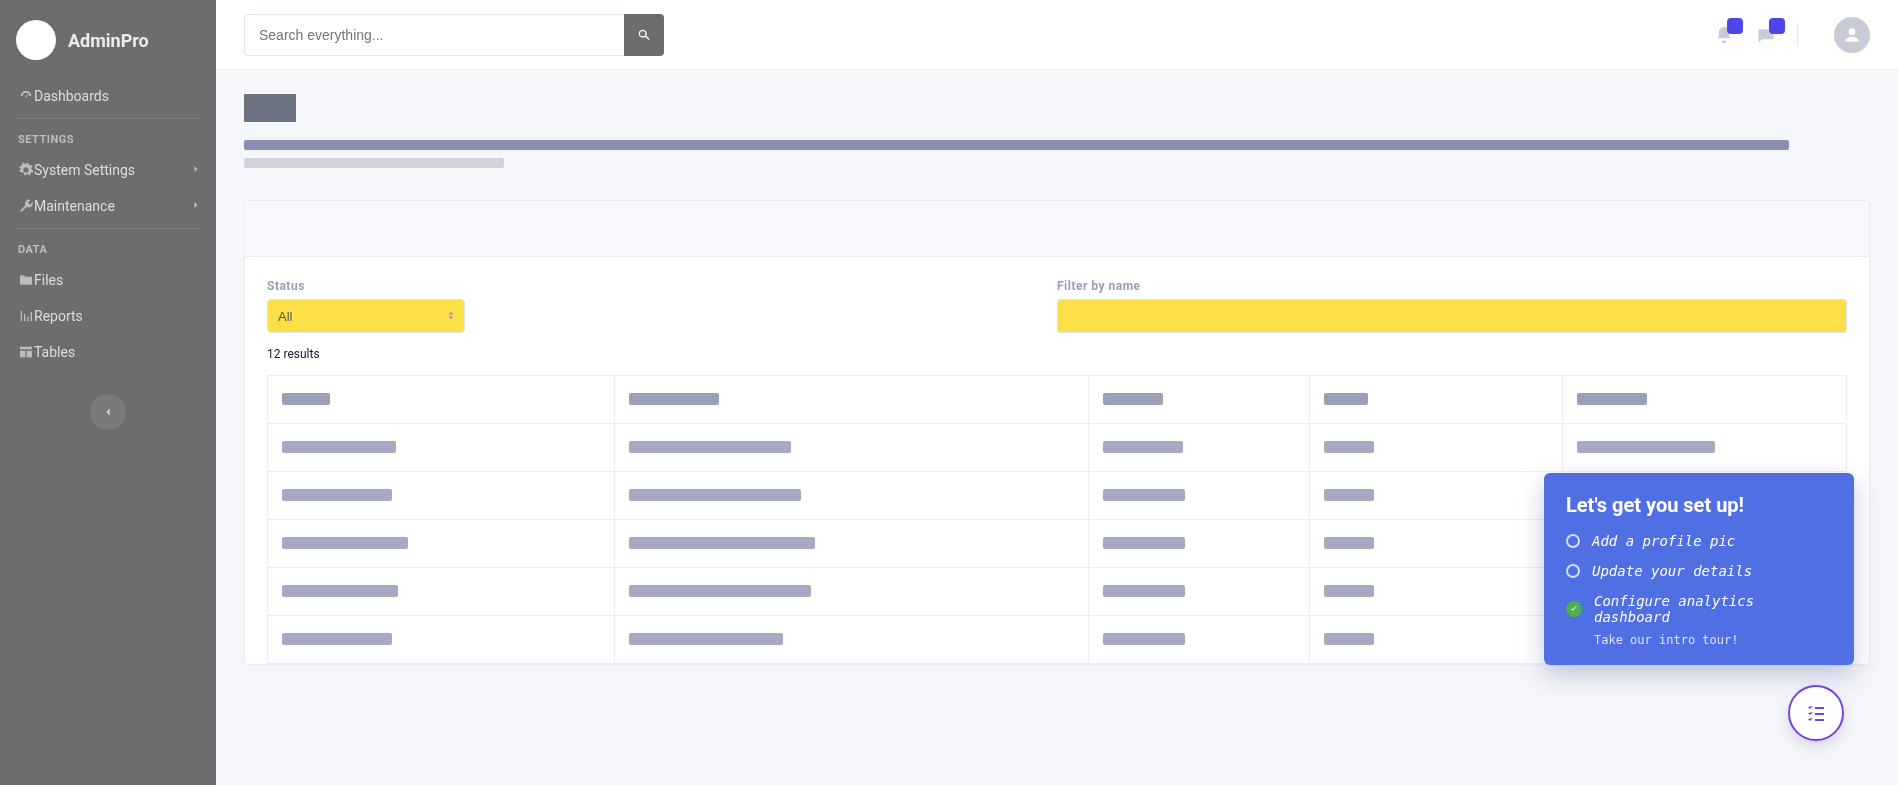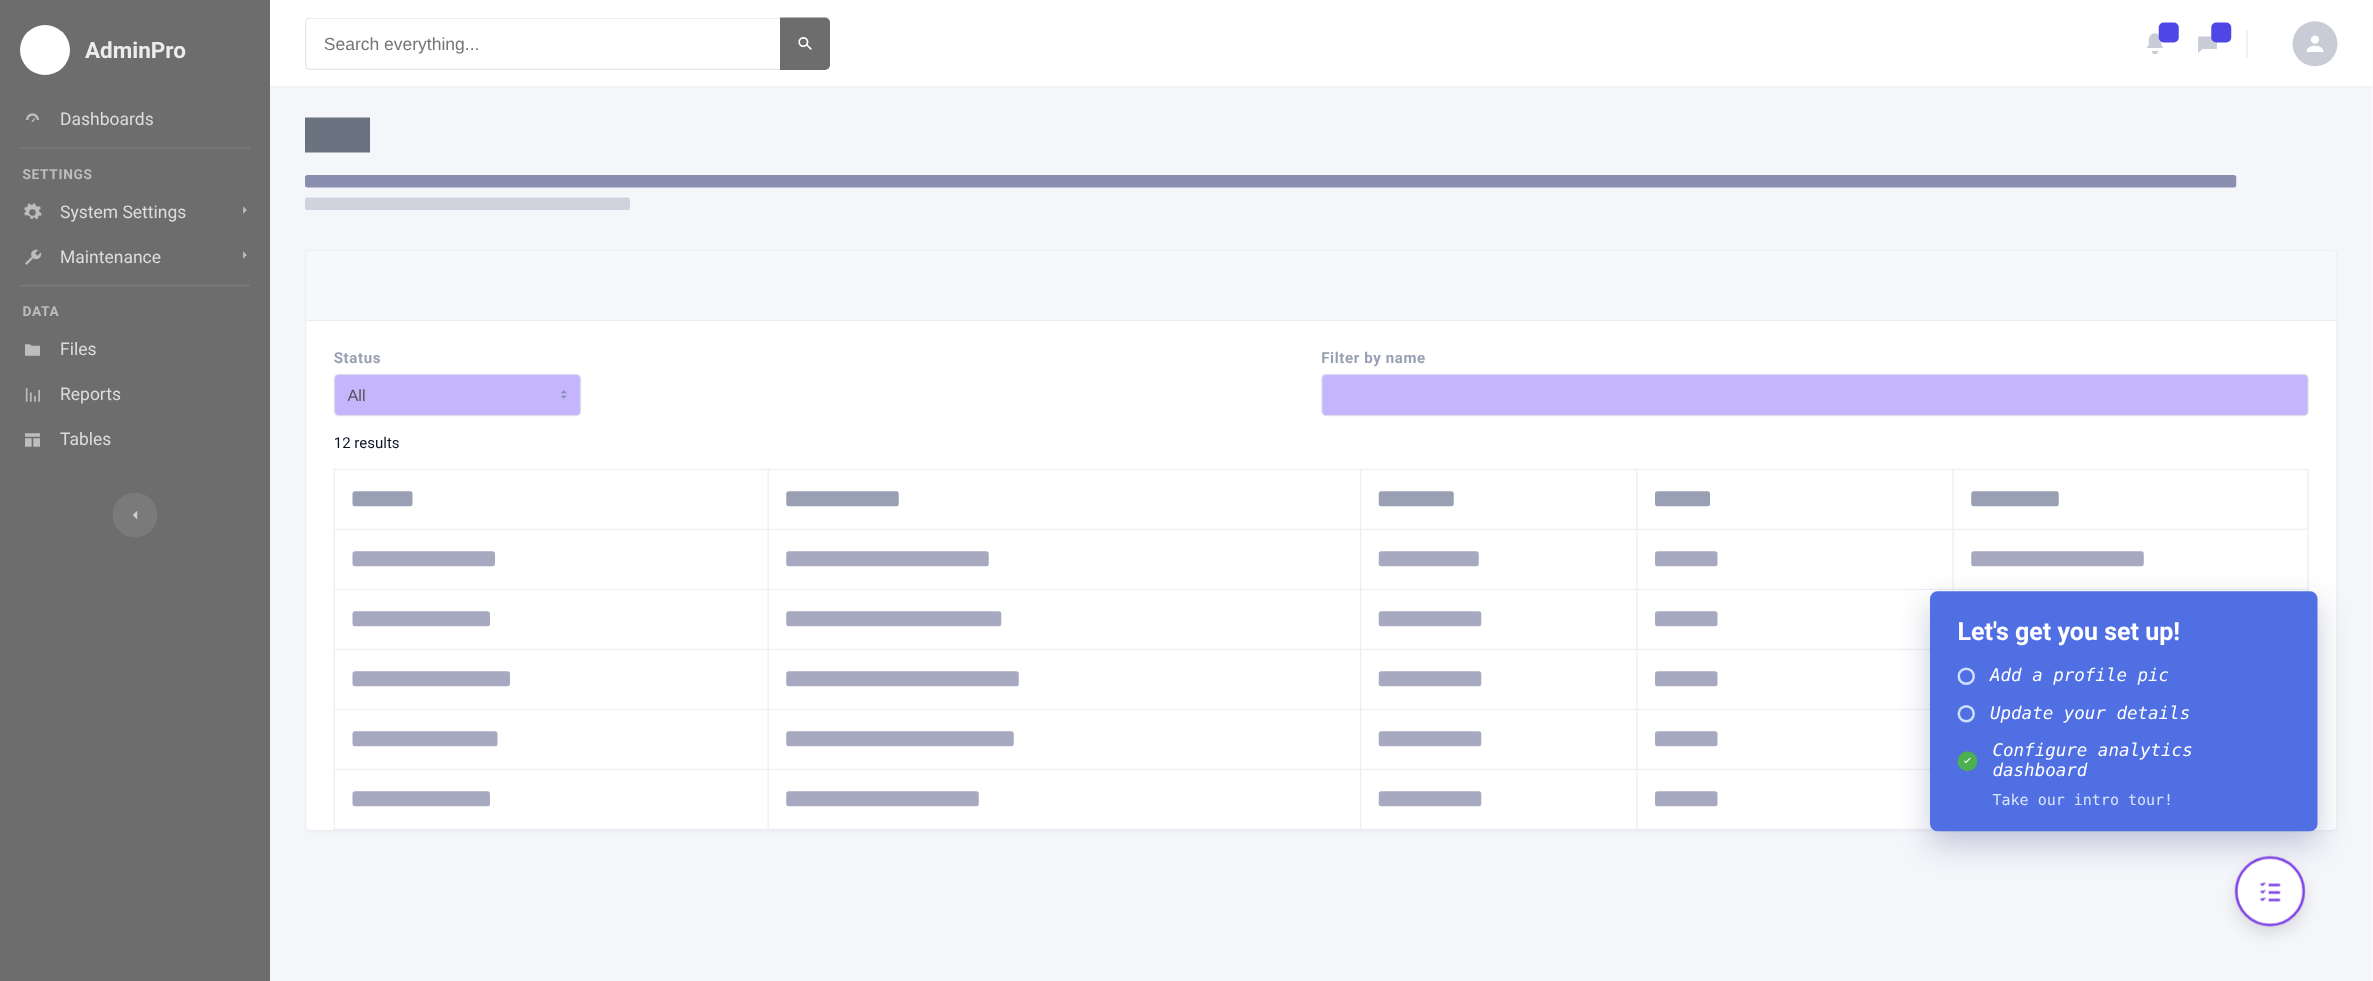--- a/index.html
+++ b/index.html
@@ -6,21 +6,21 @@
   body { font-family: -apple-system, BlinkMacSystemFont, "Segoe UI", Roboto, sans-serif; background: #f5f6fa; color: #333; }
   .app { display: flex; min-height: 100vh; }
 
   
   .sidebar { width: 216px; background: #6d6d6d; color: #c7c7c7; display: flex; flex-direction: column; padding-top: 10px; }
   .brand { display: flex; align-items: center; gap: 12px; padding: 10px 16px 18px; }
   .brand-logo { width: 40px; height: 40px; border-radius: 50%; background: #fff; }
   .brand-name { font-size: 18px; font-weight: 700; color: #ececec; }
 
   .nav-section-label { font-size: 11px; font-weight: 700; color: #bdbdbd; padding: 10px 18px 6px; letter-spacing: .5px; text-transform: uppercase; }
-  .nav-item { display: flex; align-items: center; gap: 14px; padding: 10px 18px; font-size: 14px; color: #dddddd; cursor: pointer; position: relative; }
+  .nav-item { display: flex; align-items: center; gap: 0; padding: 10px 18px; font-size: 14px; color: #dddddd; cursor: pointer; position: relative; }
   .nav-item .icon { width: 16px; height: 16px; display: inline-flex; align-items: center; justify-content: center; fill: #bdbdbd; }
   .nav-item .chevron { position: absolute; right: 14px; fill: #bdbdbd; }
   .nav-divider { height: 1px; background: #7c7c7c; margin: 4px 16px; }
 
   .collapse-btn { width: 36px; height: 36px; border-radius: 50%; background: #7a7a7a; display: flex; align-items: center; justify-content: center; margin: 24px auto; cursor: pointer; }
   .collapse-btn svg { fill: #cfcfcf; }
 
   
   .main { flex: 1; display: flex; flex-direction: column; border-radius: 26px; }
 
@@ -47,21 +47,21 @@
   .breadcrumb-sub { margin-top: 8px; height: 10px; width: 260px; border-radius: 2px; background: #d0d2de; }
 
   
   .card { background: #fff; margin: 18px 28px 0; border-radius: 4px; border: 1px solid #ecedf3; box-shadow: 0 1px 2px rgba(0,0,0,0.02); }
   .card-toolbar { height: 56px; background: #f7f8fb; border-bottom: 1px solid #ecedf3; border-radius: 4px 4px 0 0; }
   .card-body { padding: 22px 22px 0; }
 
   .filters { display: grid; grid-template-columns: 1fr 1fr; }
   .form-group { display: flex; flex-direction: column; gap: 6px; }
   .form-label { font-size: 12px; font-weight: 700; color: #9aa0b4; letter-spacing: .5px; }
-  .select, .text-input { height: 34px; border: 1px solid #dfe1ea; border-radius: 4px; background: #c4b5fd; padding: 0 10px; font-size: 13px; color: #555; }
+  .select, .text-input { height: 34px; border: 1px solid #dfe1ea; border-radius: 4px; background: #fde047; padding: 0 10px; font-size: 13px; color: #555; }
   .select-wrap { position: relative; width: 200px; }
   .select-wrap .caret { position: absolute; right: 10px; top: 50%; transform: translateY(-50%); fill: #8a8fb0; pointer-events: none; }
   .link-results { margin-top: 8px; font-size: 12px; font-weight: 400; color: #0f172a; display: inline-block; }
 
   
   .table-wrap { margin-top: 14px; }
   table { width: 100%; border-collapse: collapse; table-layout: fixed; }
   th, td { border: 1px solid #edeef3; padding: 14px 14px; text-align: left; }
   th .ph, td .ph { display: inline-block; height: 12px; background: #a6a9c0; border-radius: 2px; }
   th .ph { background: #9aa0b4; }

